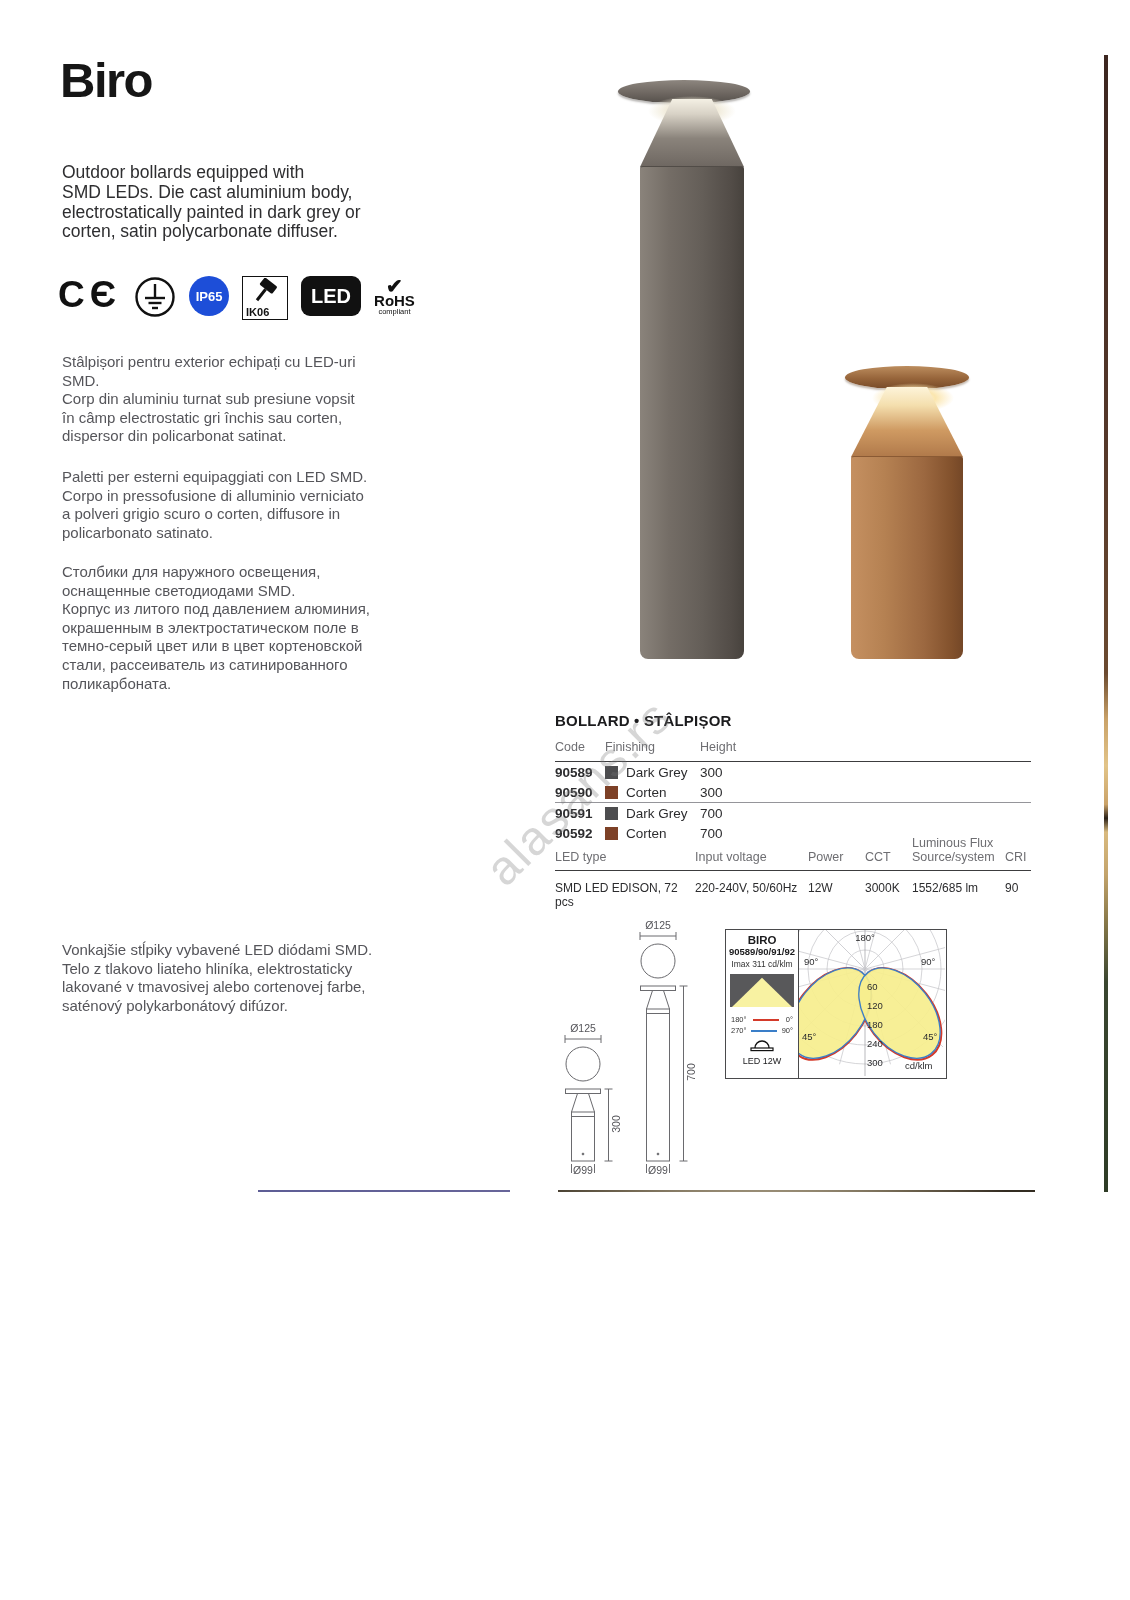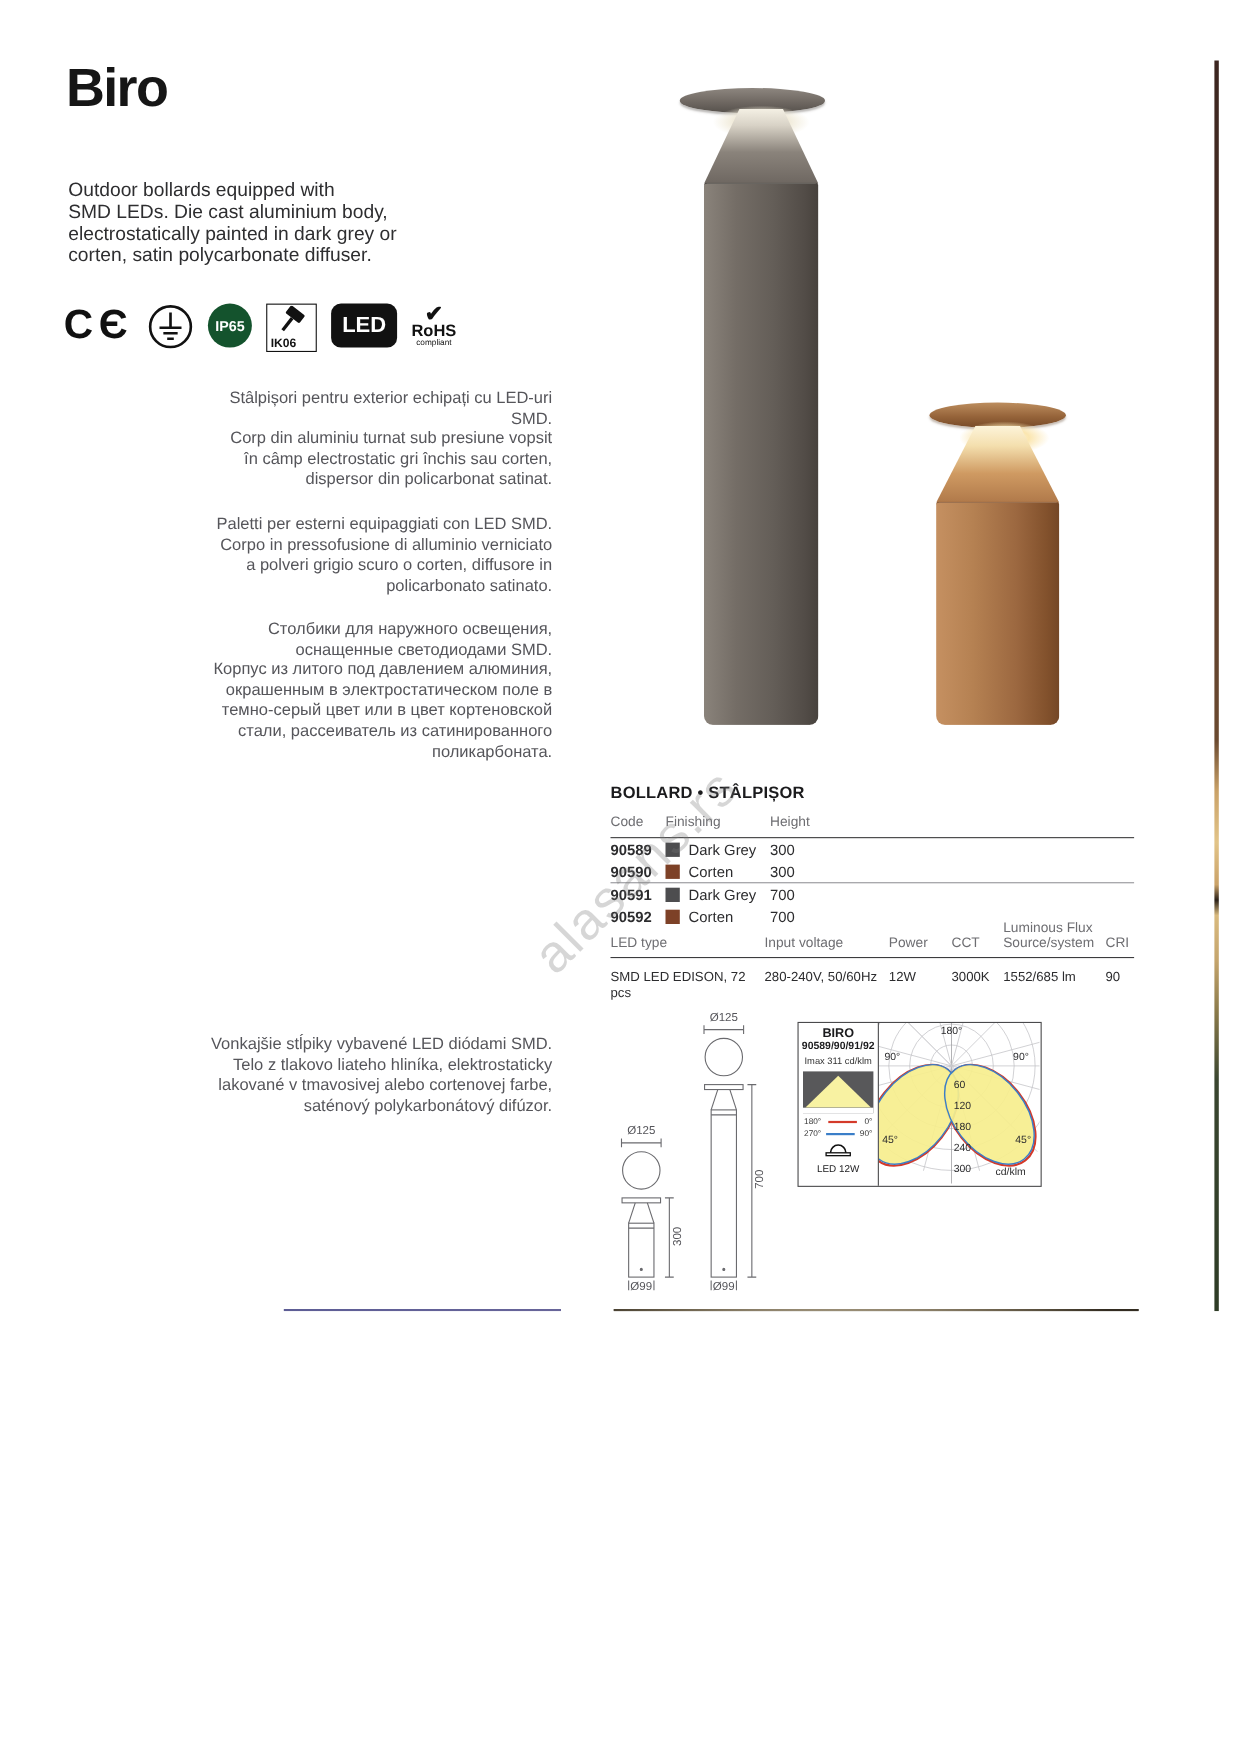--- a/index.html
+++ b/index.html
@@ -5,28 +5,28 @@
   html,body{margin:0;padding:0;background:#ffffff;}
   .page{position:relative;width:1130px;height:1192px;background:#ffffff;overflow:hidden;
         font-family:"Liberation Sans",sans-serif;color:#1d1d1f;}
 
   
   .title{position:absolute;left:60px;top:52px;font-size:49px;font-weight:bold;
          letter-spacing:-1.5px;color:#161616;}
   .intro{position:absolute;left:62px;top:163px;width:440px;font-size:17.5px;line-height:19.8px;
          color:#2e2e30;white-space:pre-line;}
   .para{position:absolute;left:62px;width:440px;font-size:15px;line-height:18.6px;
-        color:#55555a;white-space:pre-line;text-align:right;}
+        color:#55555a;white-space:pre-line;}
   .para-ro{top:353px}.para-it{top:468px}.para-ru{top:563px}
   .para-hu{top:715px}.para-bg{top:810px}.para-sk{top:941px}
 
   
   .certs{position:absolute;left:58px;top:276px;height:46px;display:flex;align-items:flex-start;gap:13px;}
   .ce-mark{font-size:37px;font-weight:bold;letter-spacing:5px;color:#111;line-height:1;}
-  .ip65{width:40px;height:40px;border-radius:50%;background:#14532d;color:#fff;display:flex;
+  .ip65{width:40px;height:40px;border-radius:50%;background:#1d4ed8;color:#fff;display:flex;
         align-items:center;justify-content:center;font-size:13px;font-weight:bold;}
   .ik06{width:44px;height:42px;border:1.6px solid #111;position:relative;background:#fff;}
   .ik06 .ik-label{position:absolute;left:3px;bottom:1px;font-size:11px;font-weight:bold;color:#111;}
   .led-badge{min-width:52px;height:40px;background:#111;border-radius:9px;color:#fff;display:flex;
         align-items:center;justify-content:center;font-size:20px;font-weight:bold;padding:0 4px;}
   .rohs{display:flex;flex-direction:column;align-items:center;line-height:1;color:#111;}
   .rohs .check{font-size:20px;font-weight:bold;margin-bottom:-3px;}
   .rohs .rohs-t{font-size:15px;font-weight:bold;}
   .rohs .rohs-s{font-size:7.5px;}
 
@@ -267,21 +267,21 @@
       <span>LED type</span>
       <span>Input voltage</span>
       <span>Power</span>
       <span>CCT</span>
       <span>Luminous Flux
 Source/system</span>
       <span>CRI</span>
     </div>
     <div class="trow">
       <span>SMD LED EDISON, 72 pcs</span>
-      <span>280-240V, 50/60Hz</span>
+      <span>220-240V, 50/60Hz</span>
       <span>12W</span>
       <span>3000K</span>
       <span>1552/685 lm</span>
       <span>90</span>
     </div>
   </div>
 
   <div class="drawings">
     <svg width="175" height="275" viewBox="0 0 175 275">
       <g stroke="#6a6a6e" stroke-width="1" fill="none">

